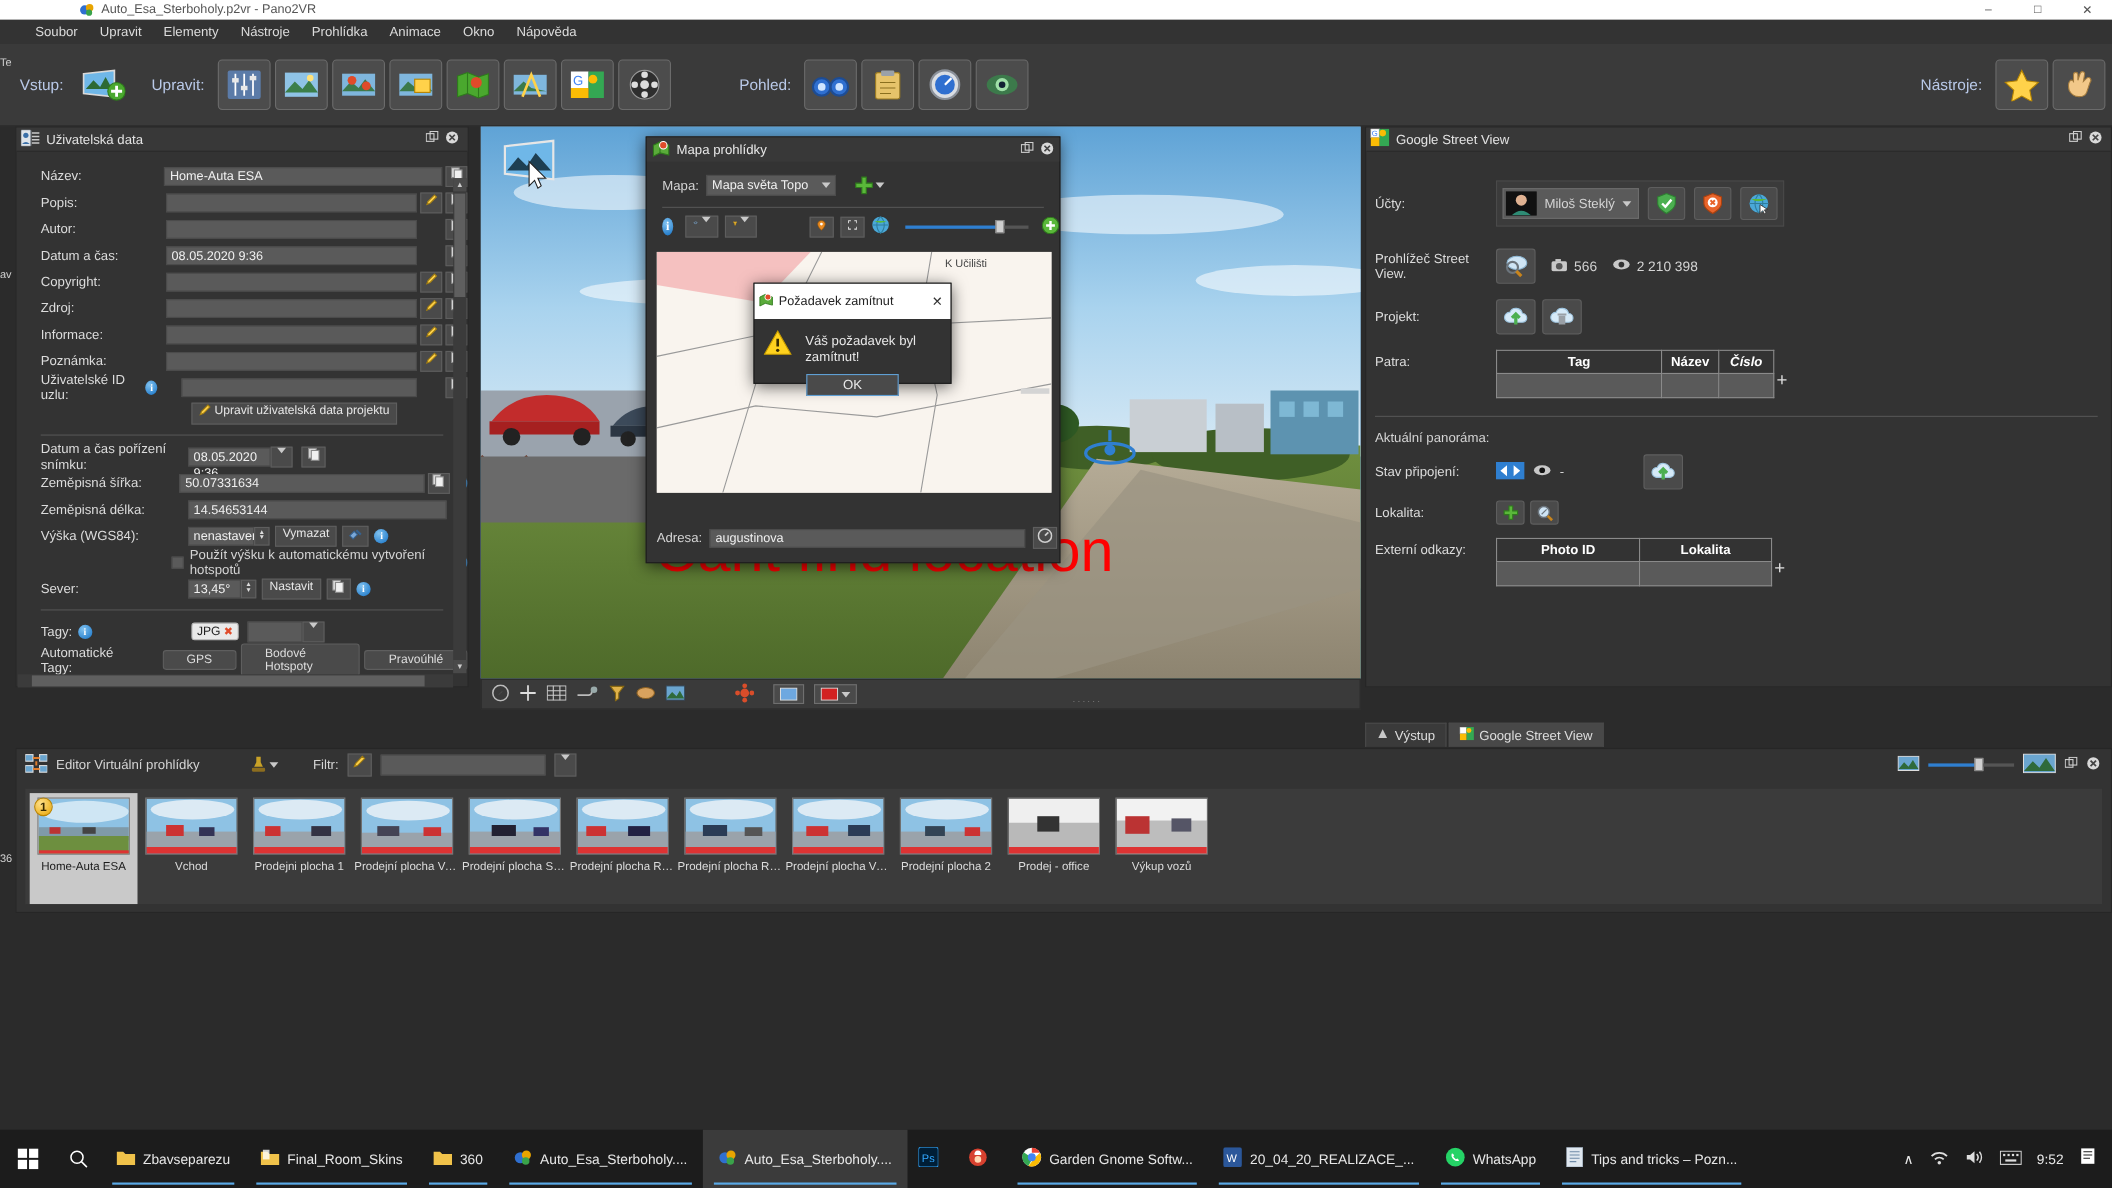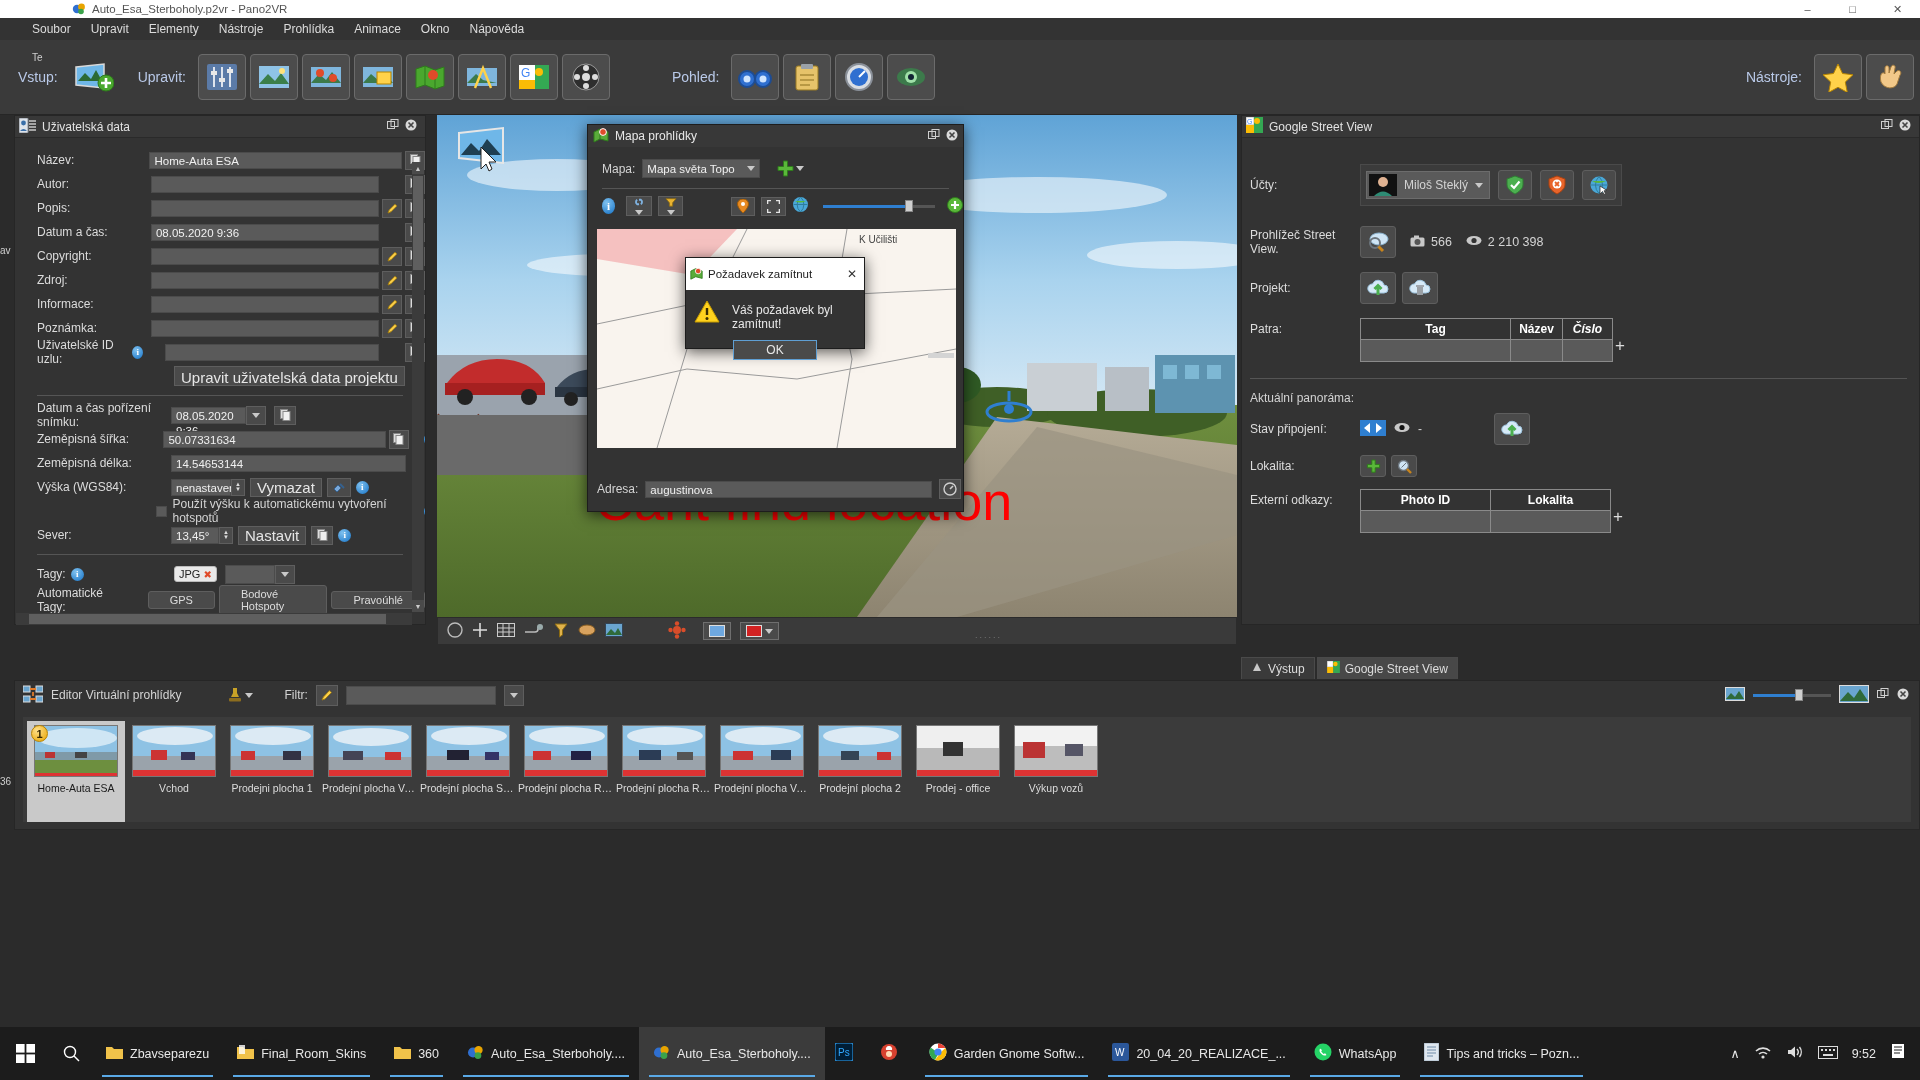--- a/index.html
+++ b/index.html
@@ -56,22 +56,22 @@
   #leftbody{ position:relative; padding:10px 0 0 0; height:488px; overflow:hidden;}
   .frow{ display:flex; align-items:center; height:24px; margin-bottom:0px; padding-left:22px;}
   .flabel{ width:115px; font-size:12px; color:#dcdcdc; display:flex; align-items:center; gap:5px;}
   .finput{
     background:#5a5a5a; border:1px solid #4b4b4b; height:17px;
     color:#f0f0f0; font-size:11.5px; padding:1px 4px; line-height:15px;
     font-family:"Liberation Sans",sans-serif;
   }
   .fbtn{
     background:#4a4a4a; border:1px solid #5e5e5e; height:19px; min-width:20px;
-    color:#e6e6e6; font-size:15px; padding:0 6px;
-    display:inline-flex; align-items:center; justify-content:center; gap:3px;flex-direction:column;
+    color:#e6e6e6; font-size:11px; padding:0 6px;
+    display:inline-flex; align-items:flex-start; justify-content:center; gap:3px;
   }
   .spin{ width:14px;height:17px;background:#4a4a4a;border:1px solid #5e5e5e;
          display:flex;flex-direction:column;align-items:center;justify-content:center;
          font-size:6px;color:#ddd;line-height:5px; }
   .sep-line{ height:1px;background:#555; margin:7px 22px 7px 22px; }
   .chk{ width:11px;height:11px;background:#5a5a5a;border:1px solid #4b4b4b; display:inline-block;}
   .tagchip{
     background:#e9e9e9; color:#222; border:1px solid #bbb; border-radius:3px;
     font-size:11px; padding:1px 4px; display:inline-flex; align-items:center; gap:3px;
   }
@@ -320,21 +320,21 @@
         </svg>
     </div>
     <div class="tbbtn sel" style="margin-right:6px;">
       <svg class="gi" width="34" height="30" viewBox="0 0 34 30">
           <path d="M8 20 C6 12 10 9 12 12 L12 6 C12 3 16 3 16 6 L16 11 L18 5 C19 2 23 3 22 6 L21 12 L24 9 C27 7 29 11 27 13 L24 22 C22 27 12 28 8 20 Z" fill="#f2c889" stroke="#a37b3e"></path>
         </svg>
     </div>
   </div>
 </div>
 
-<span class="hidden-left-txt" style="top:52px;margin-left:32px;">Te</span>
+<span class="hidden-left-txt" style="top:52px;">Te</span>
 <span class="hidden-left-txt" style="top:245px;">av</span>
 <span class="hidden-left-txt" style="top:776px;">36</span>
 
 <div class="panel" id="leftpanel">
   <div class="panel-head">
     <span>
       <svg width="17" height="15" viewBox="0 0 17 15">
           <rect x="0" y="0" width="9" height="15" rx="1" fill="#dfe4ea" stroke="#8a9099"></rect>
           <circle cx="4.5" cy="5" r="2.4" fill="#3a6fa8"></circle>
           <path d="M1 13 q3.5 -4 7 0" fill="#3a6fa8"></path>
@@ -366,39 +366,39 @@
       <span class="finput" style="width:258px;">Home-Auta ESA</span>
       <span class="fbtn" style="margin-left:3px;width:20px;padding:0;">
         <svg width="11" height="12" viewBox="0 0 11 12">
             <rect x="0.5" y="0.5" width="7" height="9" fill="#dcdcdc" stroke="#888"></rect>
             <rect x="3" y="2.5" width="7" height="9" fill="#f0f0f0" stroke="#888"></rect>
           </svg>
       </span>
     </div>
 
     <div class="frow">
-      <span class="flabel">Autor:</span>
-      <span class="finput" style="width:230px;"></span>
-      <span class="fbtn" style="margin-left:26px;width:20px;padding:0;">
-        <svg width="11" height="12" viewBox="0 0 11 12">
-            <rect x="0.5" y="0.5" width="7" height="9" fill="#dcdcdc" stroke="#888"></rect>
-            <rect x="3" y="2.5" width="7" height="9" fill="#f0f0f0" stroke="#888"></rect>
-          </svg>
-      </span>
-    </div>
-
-    <div class="frow">
       <span class="flabel">Popis:</span>
       <span class="finput" style="width:230px;"></span>
       <span class="fbtn" style="margin-left:3px;width:20px;padding:0;">
         <svg width="11" height="11" viewBox="0 0 11 11">
             <path d="M1 10 L2.2 7 L8 1.2 L9.8 3 L4 8.8 Z" fill="#ffd24a" stroke="#a07c12"></path>
           </svg>
       </span>
       <span class="fbtn" style="margin-left:3px;width:20px;padding:0;">
+        <svg width="11" height="12" viewBox="0 0 11 12">
+            <rect x="0.5" y="0.5" width="7" height="9" fill="#dcdcdc" stroke="#888"></rect>
+            <rect x="3" y="2.5" width="7" height="9" fill="#f0f0f0" stroke="#888"></rect>
+          </svg>
+      </span>
+    </div>
+
+    <div class="frow">
+      <span class="flabel">Autor:</span>
+      <span class="finput" style="width:230px;"></span>
+      <span class="fbtn" style="margin-left:26px;width:20px;padding:0;">
         <svg width="11" height="12" viewBox="0 0 11 12">
             <rect x="0.5" y="0.5" width="7" height="9" fill="#dcdcdc" stroke="#888"></rect>
             <rect x="3" y="2.5" width="7" height="9" fill="#f0f0f0" stroke="#888"></rect>
           </svg>
       </span>
     </div>
 
     <div class="frow">
       <span class="flabel">Datum a čas:</span>
       <span class="finput" style="width:230px;">08.05.2020 9:36</span>

